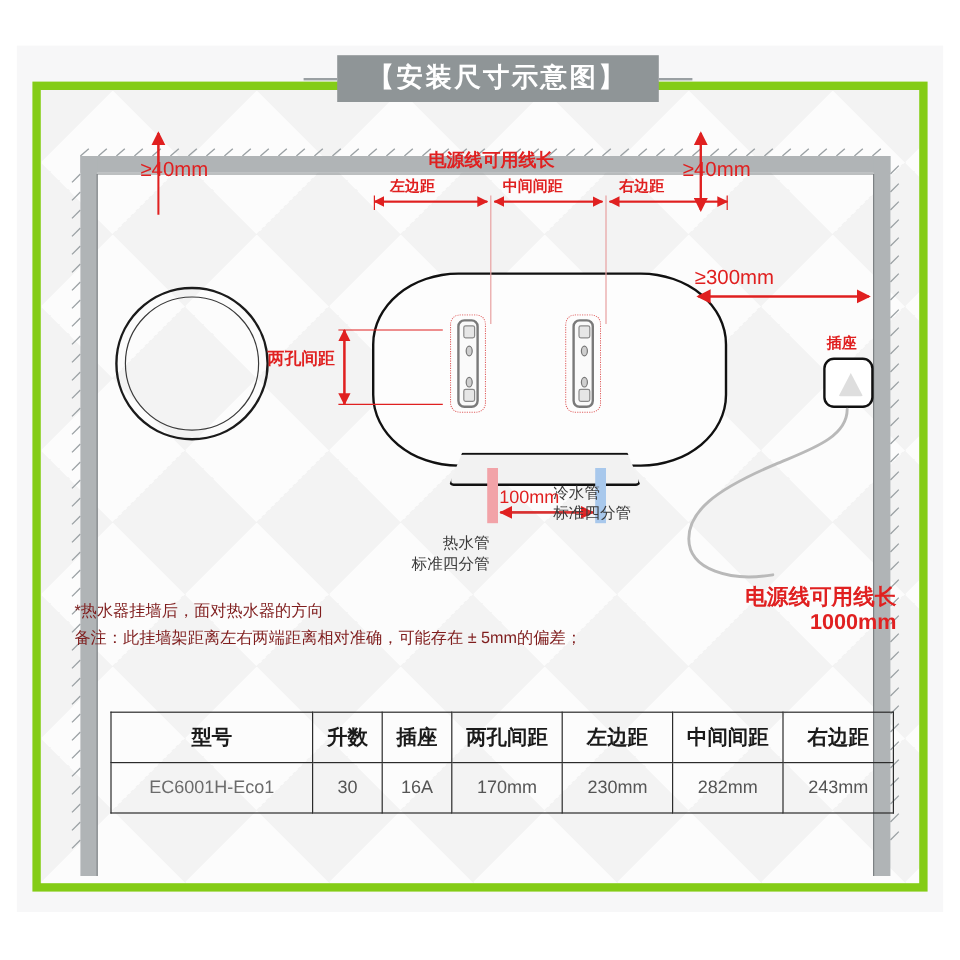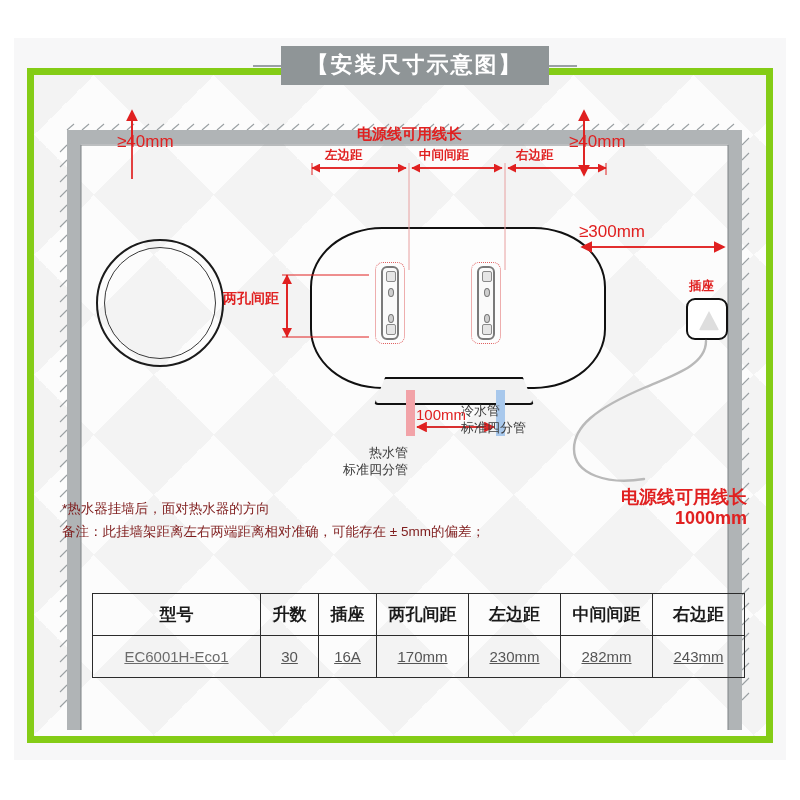--- a/index.html
+++ b/index.html
@@ -218,21 +218,21 @@
   #spec-table th, #spec-table td {
     border: 1px solid #2b2b2b;
     text-align: center;
     white-space: nowrap;
   }
   #spec-table th {
     font-size: 17px; font-weight: bold; color: #1a1a1a;
     height: 42px;
   }
   #spec-table td {
-    font-size: 15px; color: #555; height: 42px; text-decoration: underline;
+    font-size: 15px; color: #555; height: 42px;
   }
   #spec-table td:first-child { color: #6b6b6b; }
   .col-model { width: 168px; }
   .col-sm    { width: 58px; margin-left: 32px; }
   .col-md    { width: 92px; }
 
   svg.ann { position: absolute; inset: 0; width: 746px; height: 675px; pointer-events: none; }
 </style>
 </head>
 <body>

